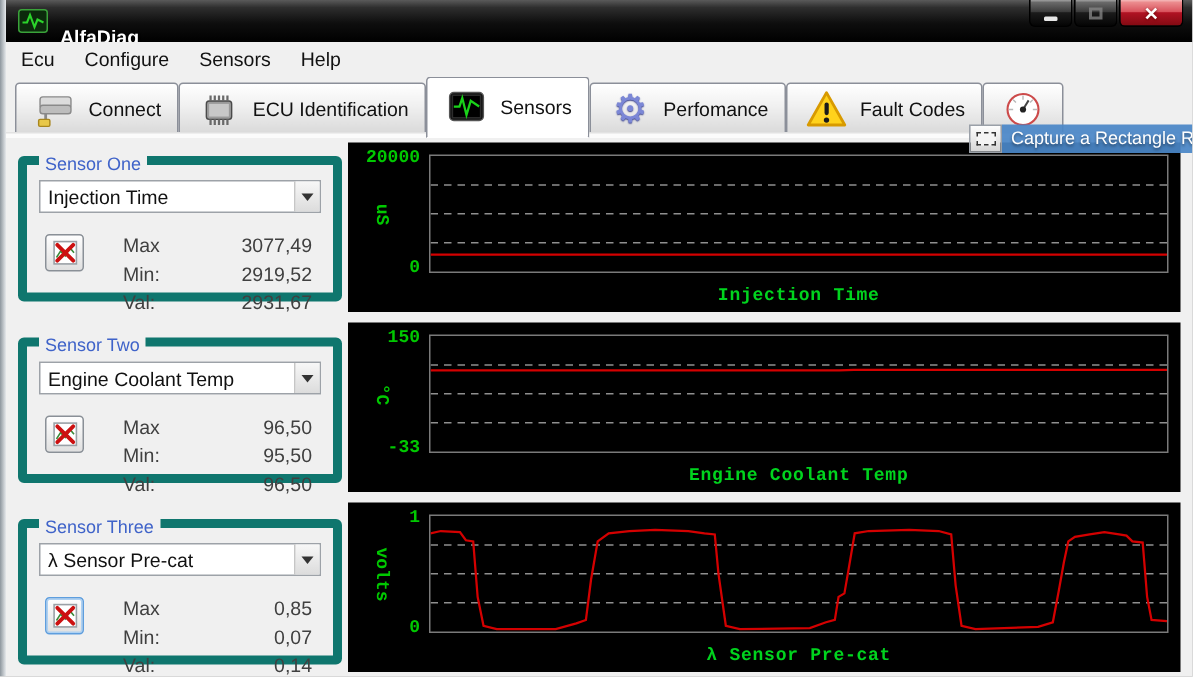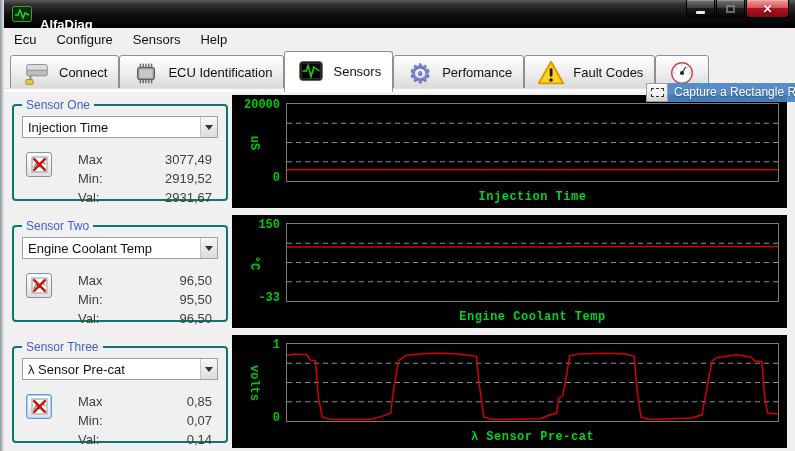--- a/index.html
+++ b/index.html
@@ -57,21 +57,21 @@
     background:linear-gradient(#fdfdfd,#d6d6d6); display:flex; align-items:center;
     justify-content:center; }
   .dashed-rect { width:13px; height:9px; border:1px dashed #333; background:#f4f4f4; }
   .capture-tooltip { flex:1; background:rgba(74,134,199,.93); color:#fff;
     font-size:12px; line-height:19px; padding-left:6px; white-space:nowrap;
     overflow:hidden; text-shadow:0 1px 2px rgba(0,0,0,.45); }
 
   
   .left-col { position:absolute; left:12px; top:104px; width:216px; }
   .group { position:relative; height:97px; margin-bottom:24px;
-    border:2px solid #0f766e; border-radius:4px; background:#f0f0f0; }
+    border:6px solid #0f766e; border-radius:4px; background:#f0f0f0; }
   .group-label { position:absolute; top:-8px; left:8px; padding:0 4px;
     background:#f0f0f0; color:#3f63c9; font-size:12px; }
   .combo { position:absolute; left:8px; right:8px; top:10px; height:22px;
     background:#fff; border:1px solid #9da2a8; display:flex; align-items:center;
     font-size:13px; color:#111; padding-left:5px; cursor:default; }
   .combo-text { flex:1; overflow:hidden; white-space:nowrap; }
   .combo-btn { width:17px; align-self:stretch; border-left:1px solid #c6c6c6;
     background:linear-gradient(#f7f7f7,#dcdcdc); display:flex; align-items:center;
     justify-content:center; }
   .combo-arrow { width:0; height:0; border-left:4px solid transparent;

